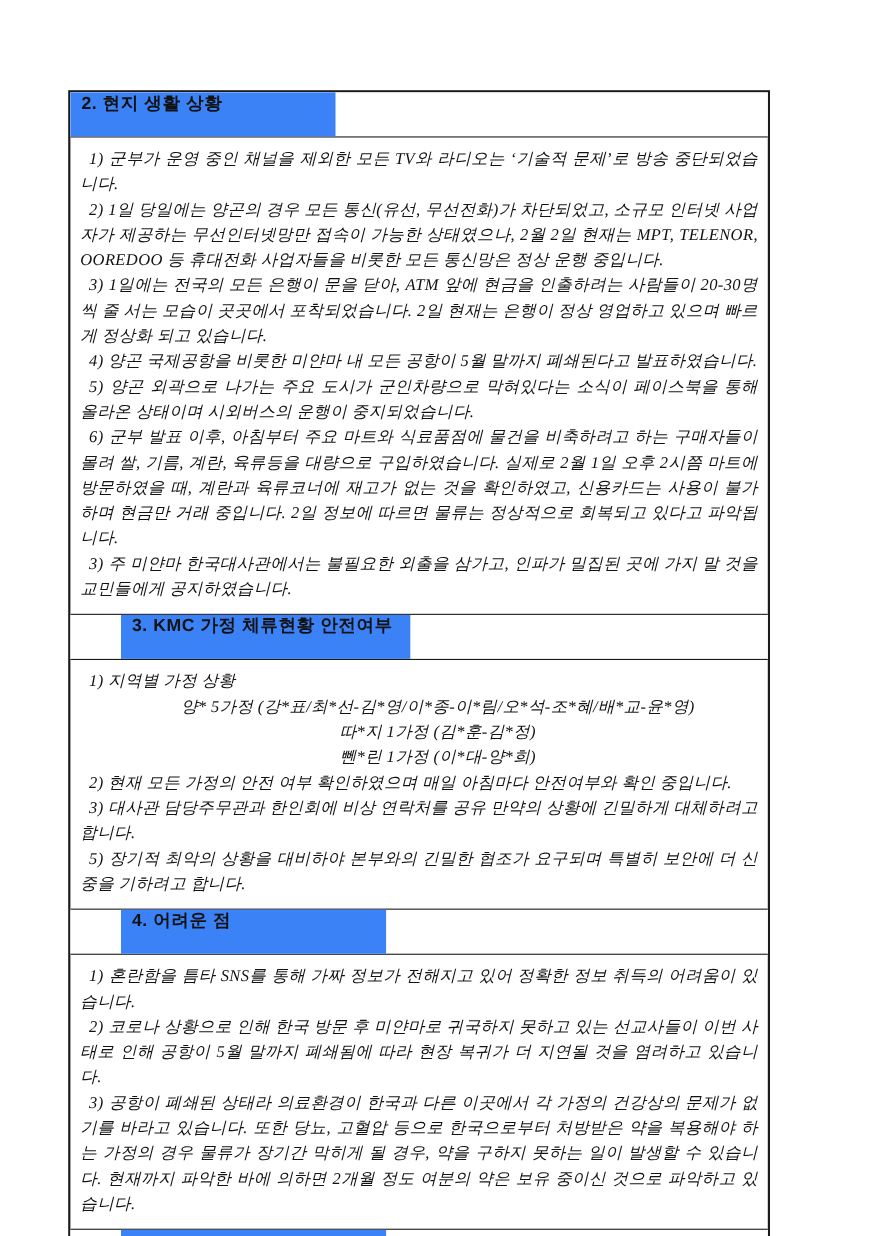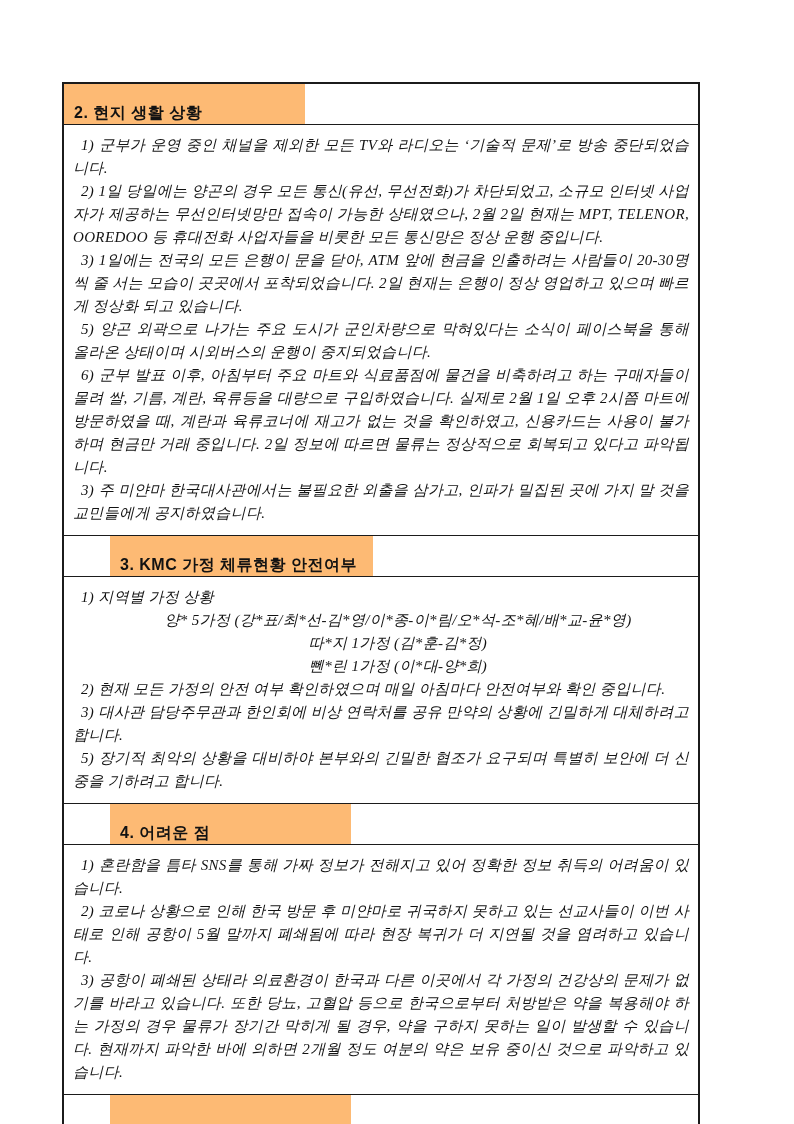--- a/index.html
+++ b/index.html
@@ -31,26 +31,26 @@
     display: flex;
     align-items: stretch;
     border-bottom: 1.6px solid #1b1b1b;
     background: #ffffff;
   }
   .section:not(:first-child) .section-header {
     border-top: 1.6px solid #1b1b1b;
     padding-left: 46px;
   }
   .header-shade {
-    background: #fdba74;
+    background: #3b82f6;
     min-width: 241px;
     width: max-content;
     box-sizing: border-box;
     display: flex;
-    align-items: flex-end;
+    align-items: flex-start;
     padding: 0 16px 0 10px;
   }
   .section-title {
     font-family: "Liberation Sans", "DejaVu Sans", sans-serif;
     font-weight: bold;
     font-size: 16px;
     letter-spacing: 0.5px;
     white-space: nowrap;
   }
   .section-body {
@@ -81,20 +81,21 @@
     <div class="section">
       <div class="section-header">
         <div class="header-shade">
           <span class="section-title">2. 현지 생활 상황</span>
         </div>
       </div>
       <div class="section-body">
         <p class="para">1) 군부가 운영 중인 채널을 제외한 모든 TV와 라디오는 ‘기술적 문제’로 방송 중단되었습니다.</p>
         <p class="para">2) 1일 당일에는 양곤의 경우 모든 통신(유선, 무선전화)가 차단되었고, 소규모 인터넷 사업자가 제공하는 무선인터넷망만 접속이 가능한 상태였으나, 2월 2일 현재는 MPT, TELENOR, OOREDOO 등 휴대전화 사업자들을 비롯한 모든 통신망은 정상 운행 중입니다.</p>
         <p class="para">3) 1일에는 전국의 모든 은행이 문을 닫아, ATM 앞에 현금을 인출하려는 사람들이 20-30명씩 줄 서는 모습이 곳곳에서 포착되었습니다. 2일 현재는 은행이 정상 영업하고 있으며 빠르게 정상화 되고 있습니다.</p>
+        <p class="para">4) 양곤 국제공항을 비롯한 미얀마 내 모든 공항이 5월 말까지 폐쇄된다고 발표하였습니다.</p>
         <p class="para">5) 양곤 외곽으로 나가는 주요 도시가 군인차량으로 막혀있다는 소식이 페이스북을 통해 올라온 상태이며 시외버스의 운행이 중지되었습니다.</p>
         <p class="para">6) 군부 발표 이후, 아침부터 주요 마트와 식료품점에 물건을 비축하려고 하는 구매자들이 몰려 쌀, 기름, 계란, 육류등을 대량으로 구입하였습니다. 실제로 2월 1일 오후 2시쯤 마트에 방문하였을 때, 계란과 육류코너에 재고가 없는 것을 확인하였고, 신용카드는 사용이 불가하며 현금만 거래 중입니다. 2일 정보에 따르면 물류는 정상적으로 회복되고 있다고 파악됩니다.</p>
         <p class="para">3) 주 미얀마 한국대사관에서는 불필요한 외출을 삼가고, 인파가 밀집된 곳에 가지 말 것을 교민들에게 공지하였습니다.</p>
       </div>
     </div>
 
     <div class="section">
       <div class="section-header">
         <div class="header-shade">
           <span class="section-title">3. KMC 가정 체류현황 안전여부</span>

